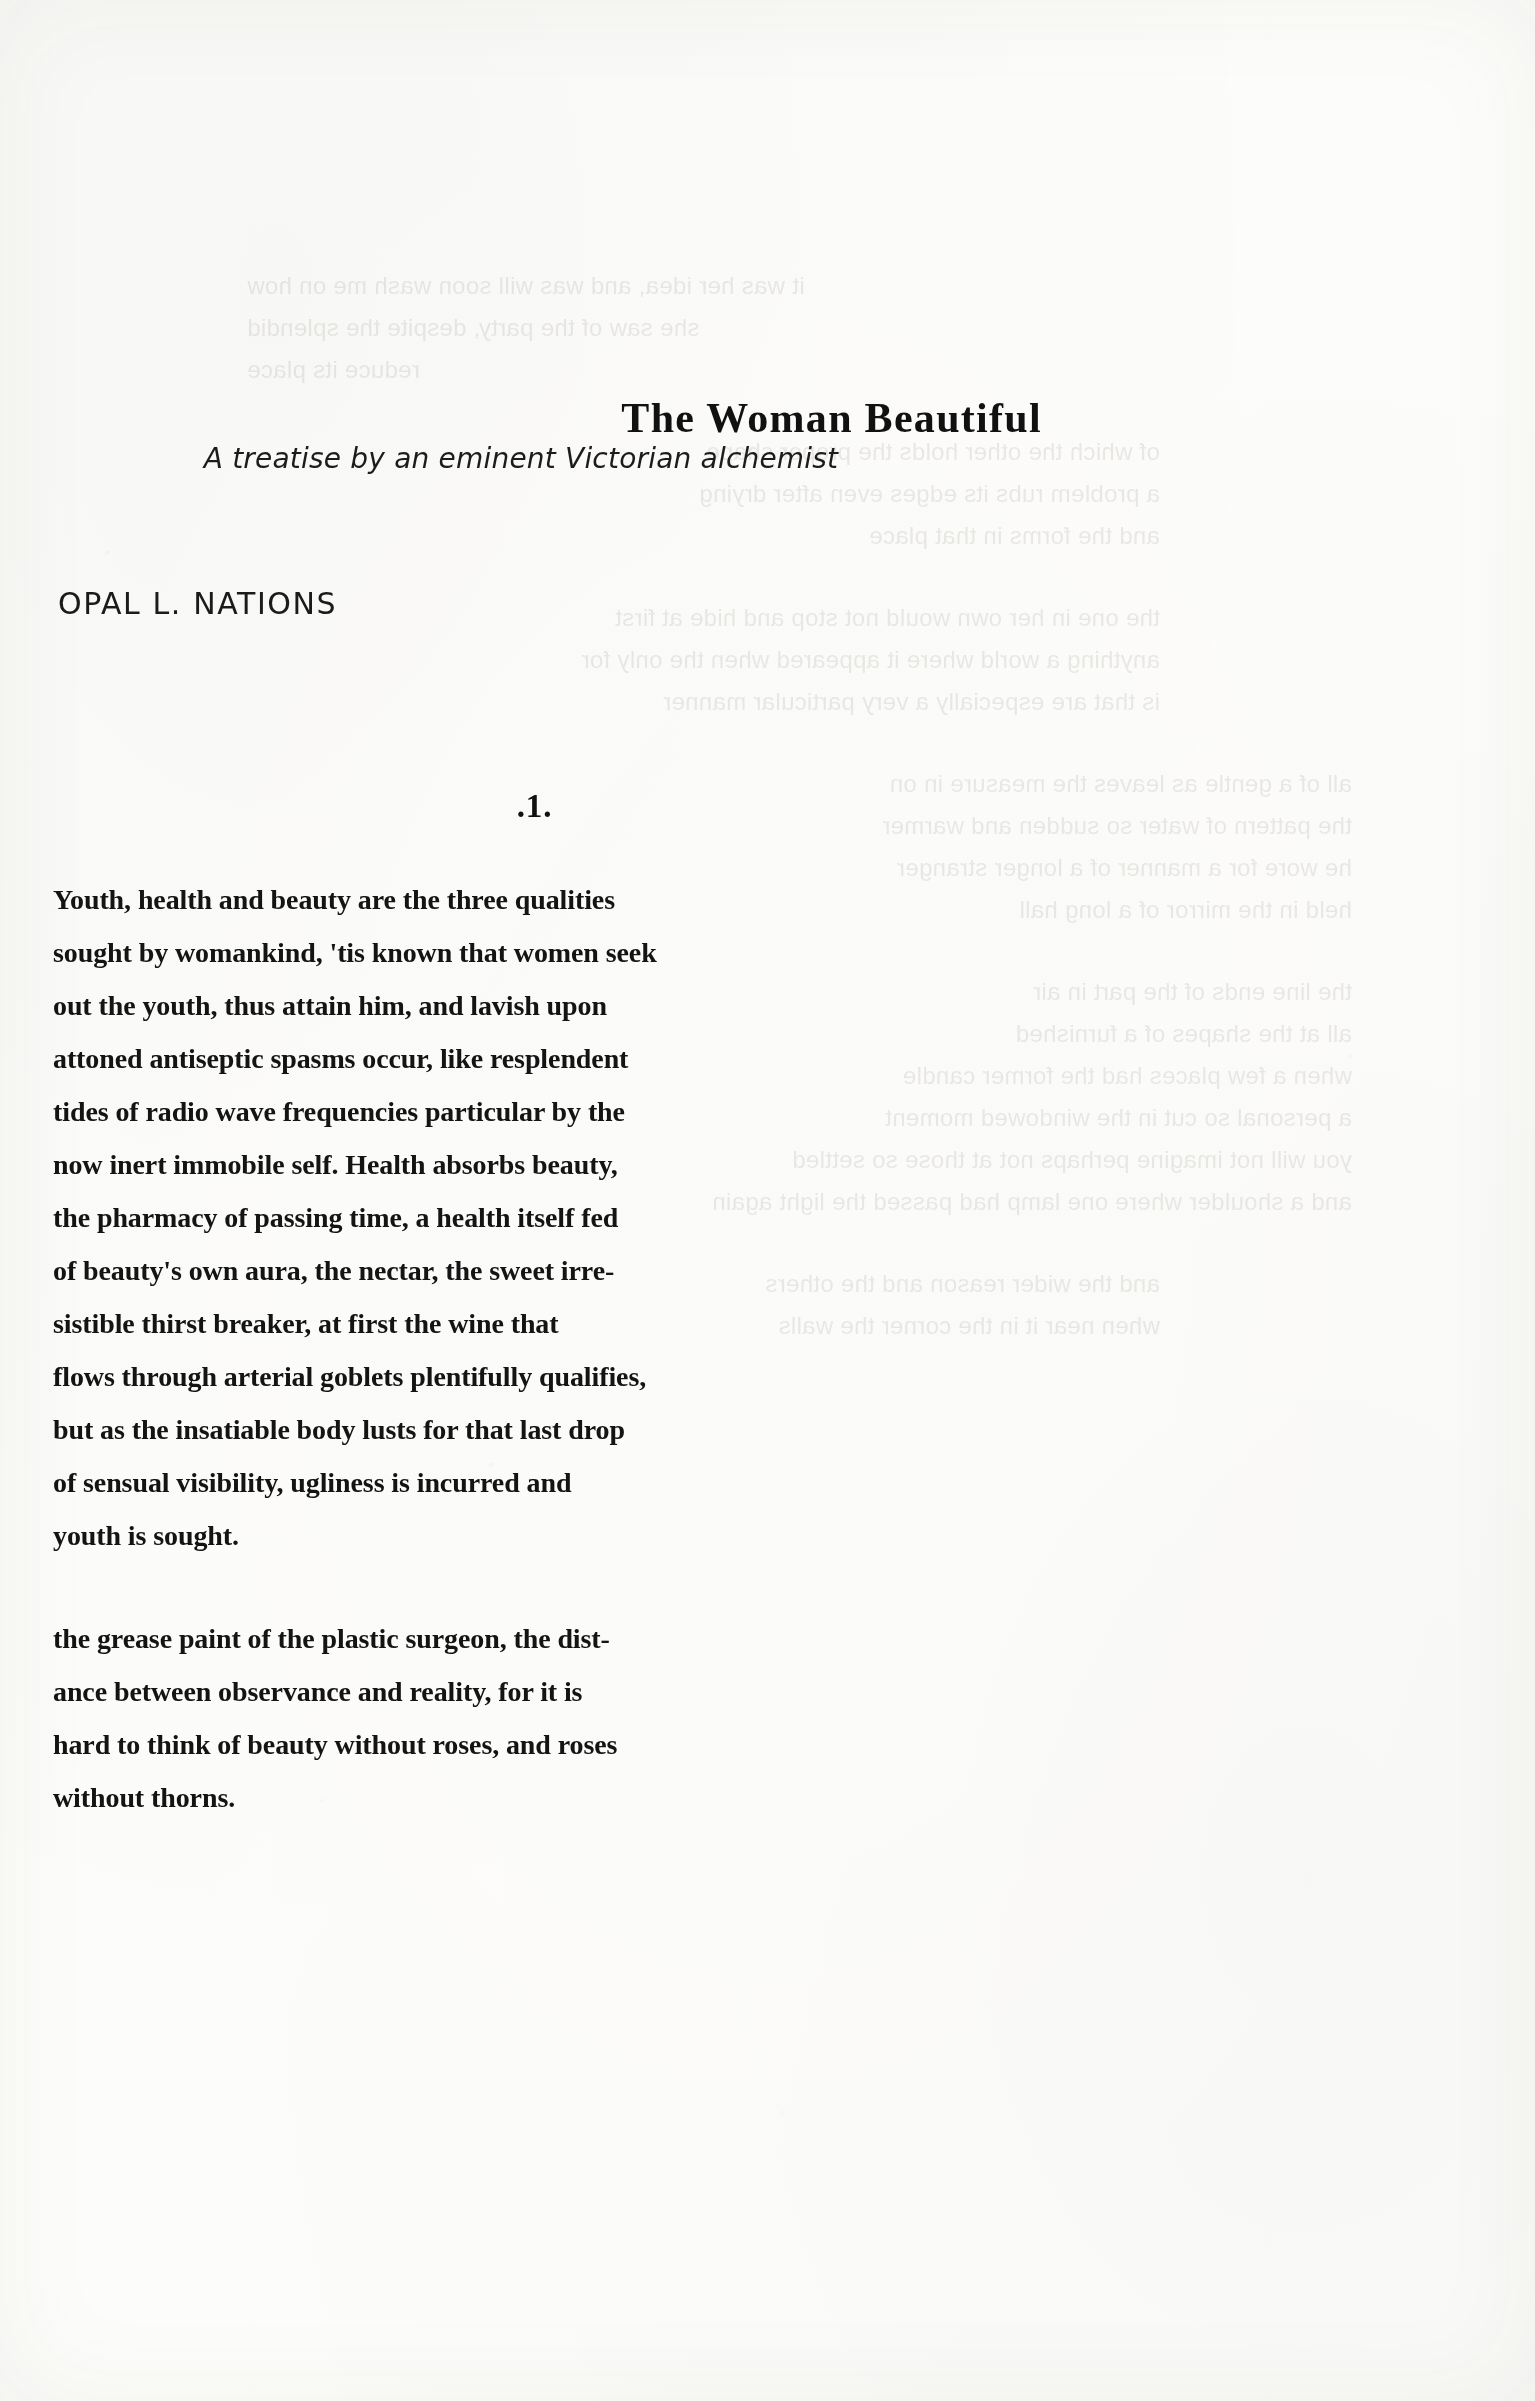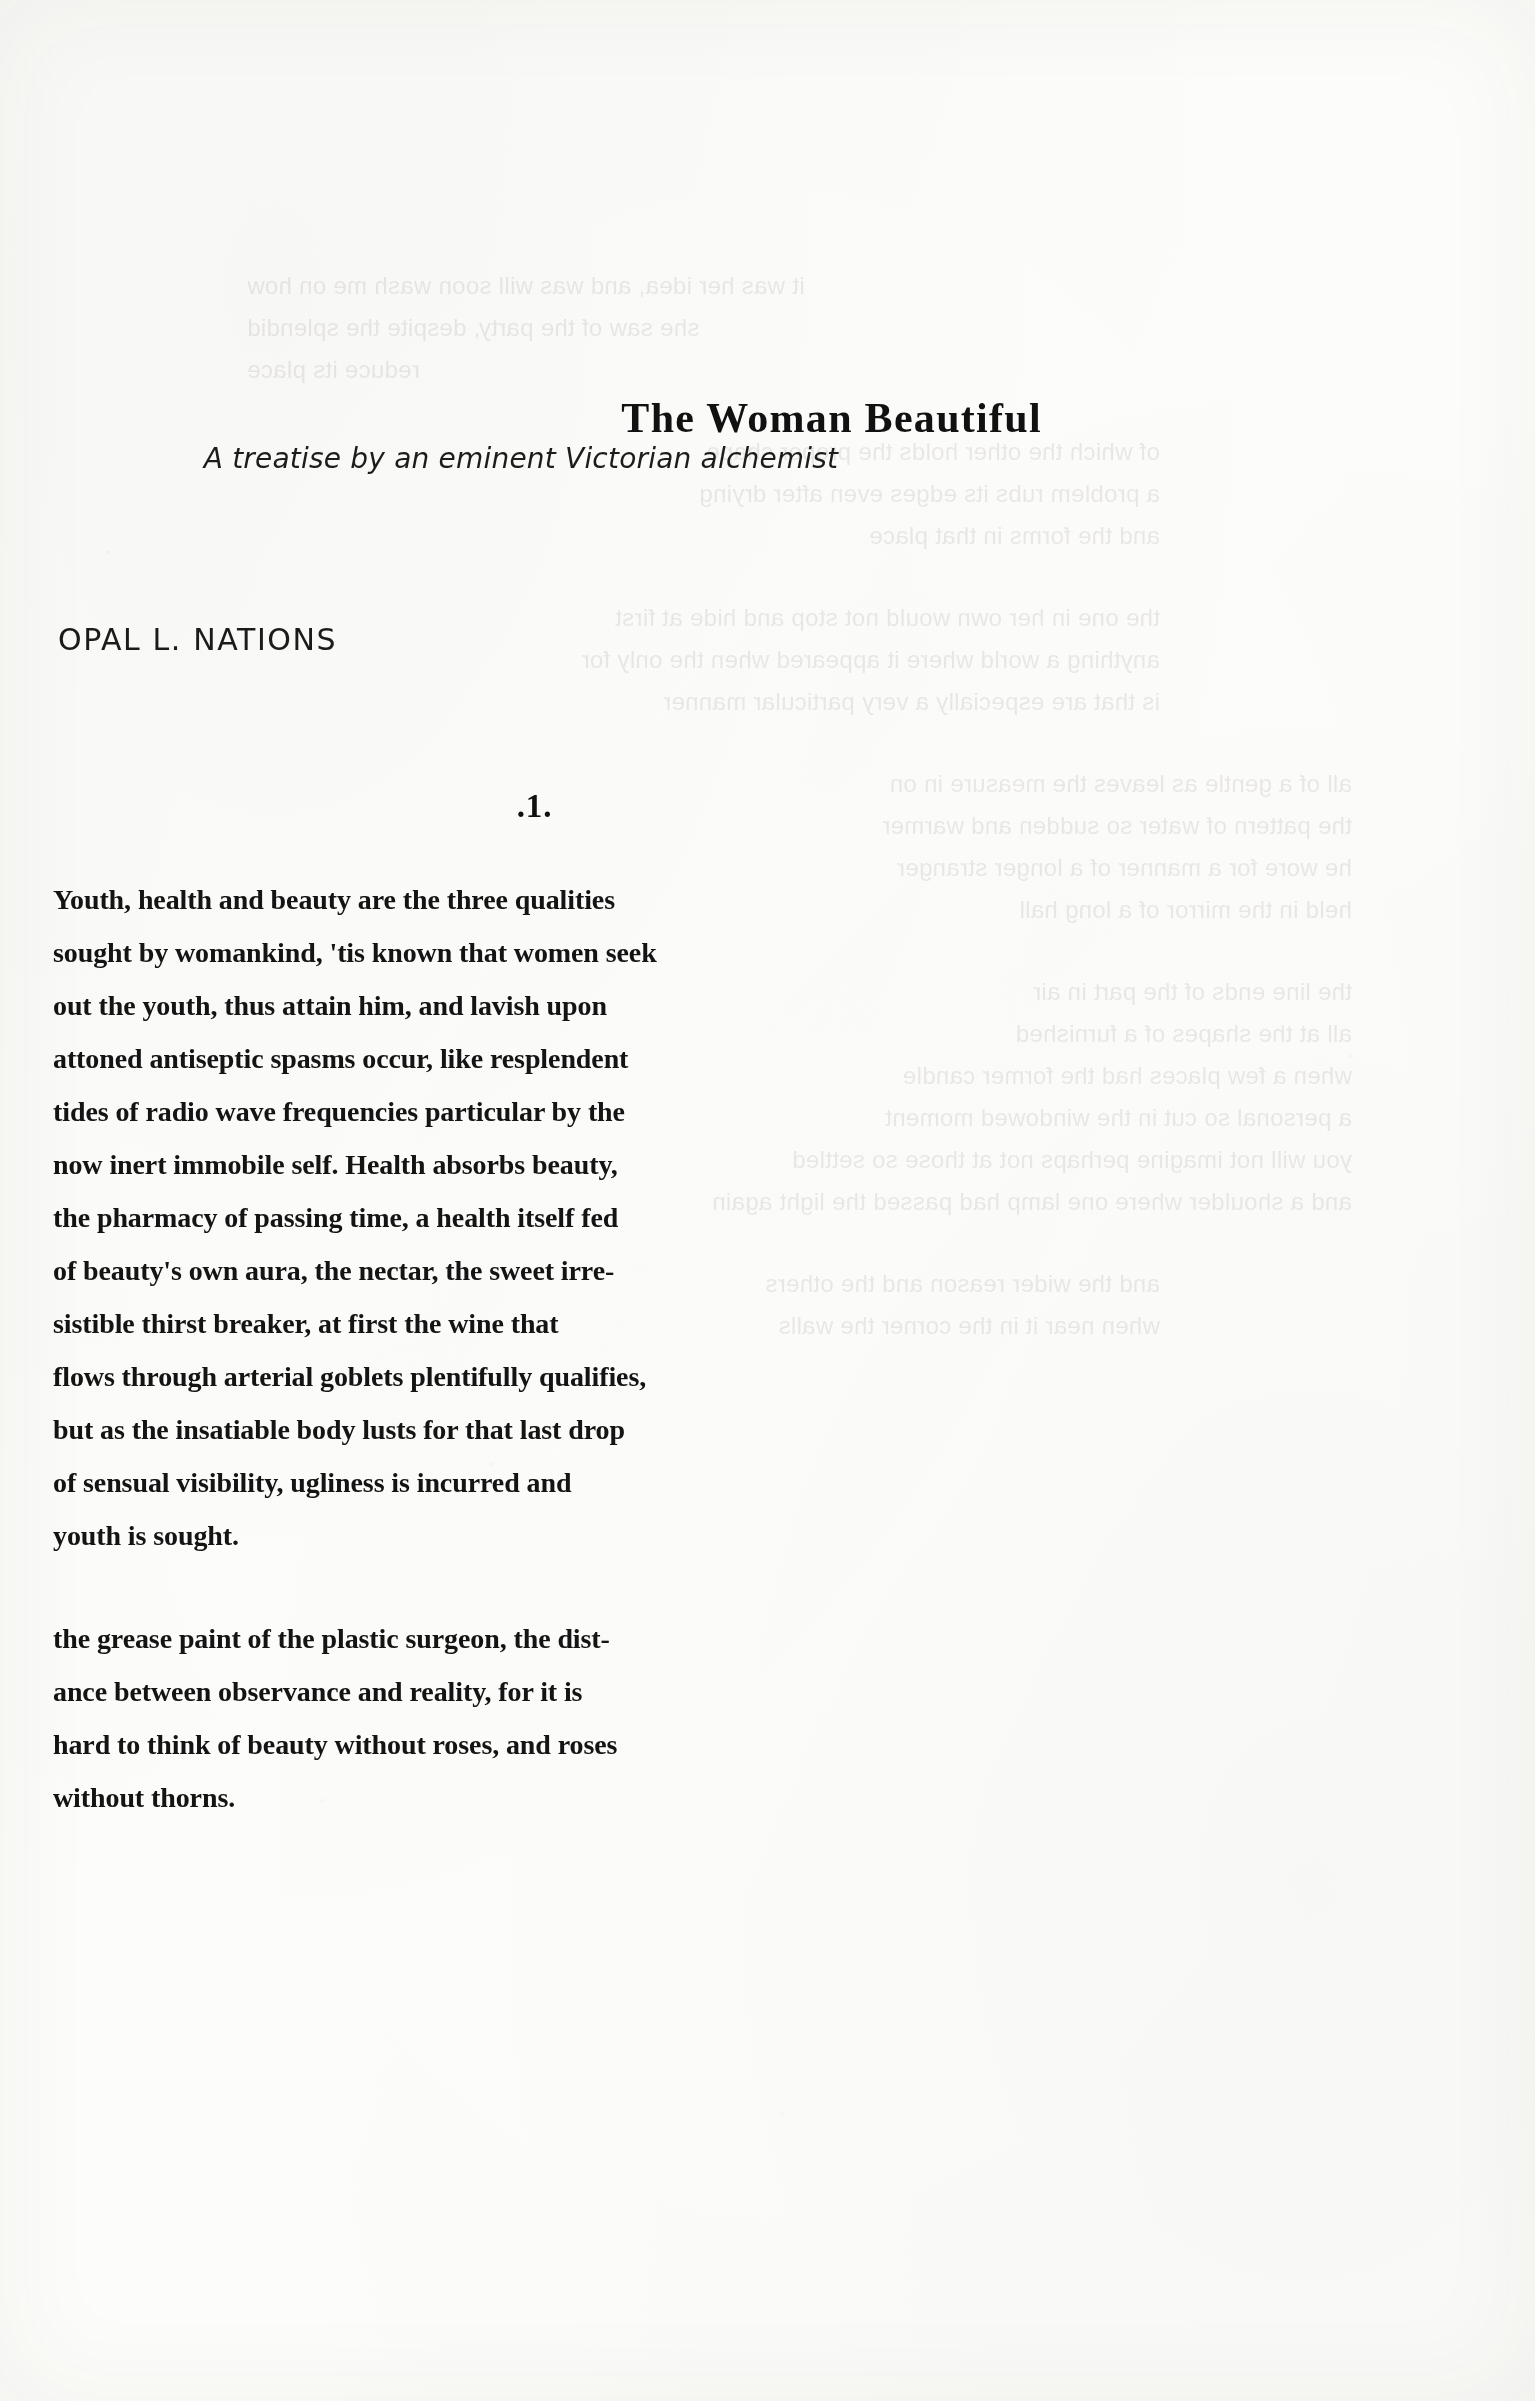--- a/index.html
+++ b/index.html
@@ -96,21 +96,21 @@
     text-align: center;
     font-family: "DejaVu Sans", sans-serif;
     font-style: italic;
     font-size: 28px;
     letter-spacing: 0.2px;
     color: #1c1c1c;
   }
   .byline {
     position: absolute;
     left: 58px;
-    top: 622px;
+    top: 586px;
     font-family: "DejaVu Sans", sans-serif;
     font-size: 30px;
     letter-spacing: 1.6px;
     color: #1b1b1b;
   }
 
   
   .section-number {
     position: absolute;
     left: 0;

